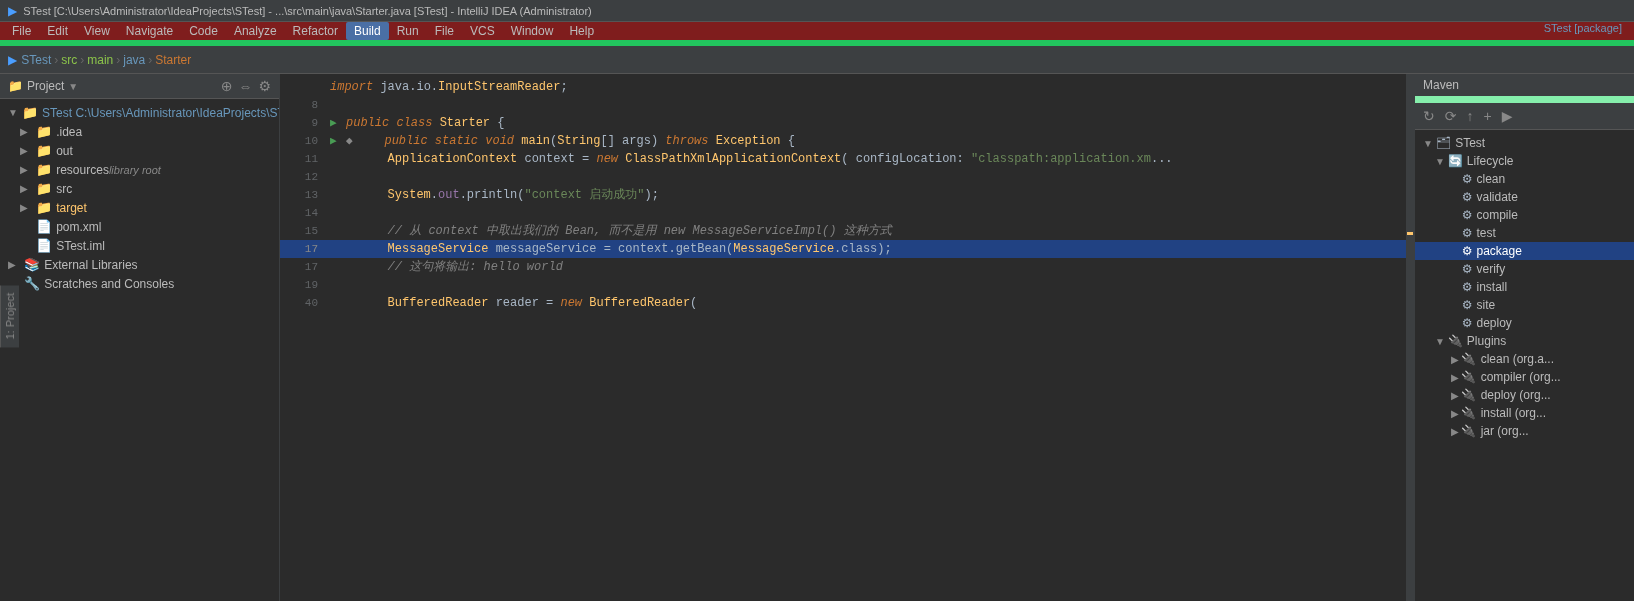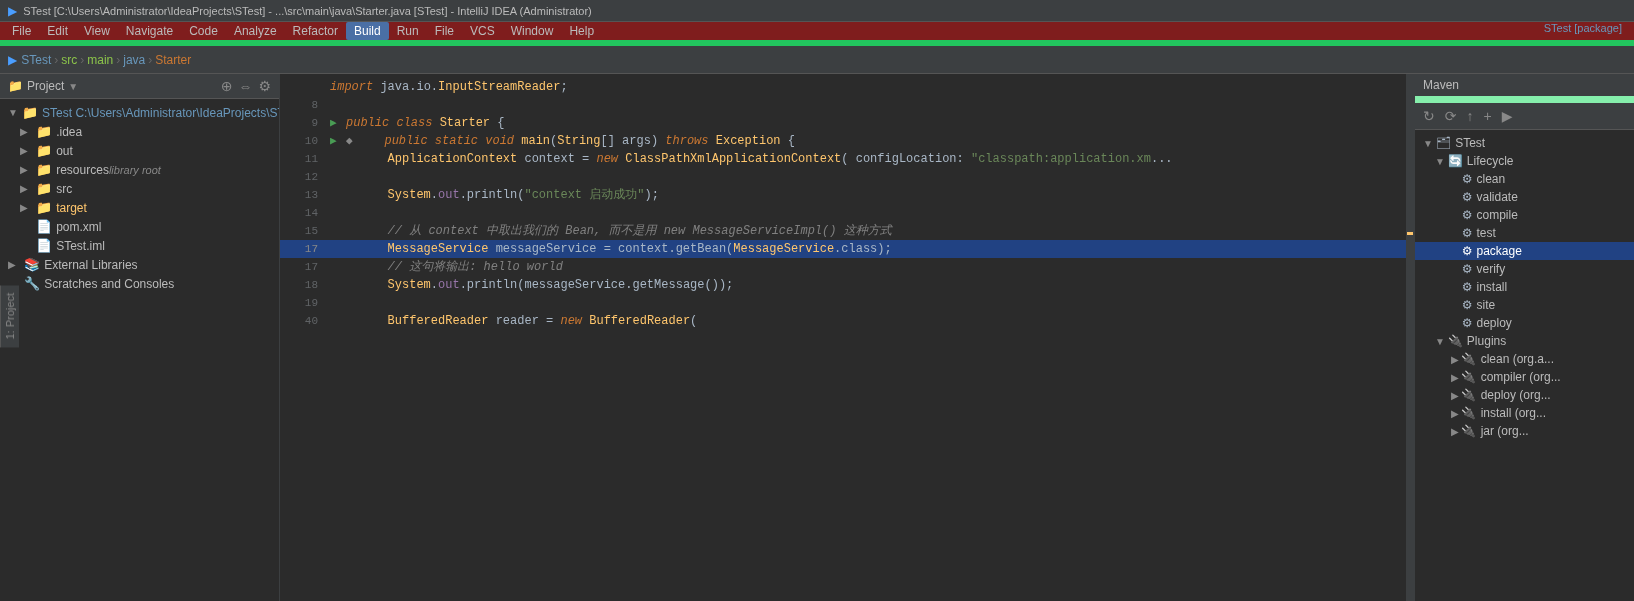--- a/index.html
+++ b/index.html
@@ -408,24 +408,20 @@
       </div>
       <div class="code-line highlighted-line">
         <span class="line-num" style="color:#888;">17</span>
         <span class="code-content">&nbsp;&nbsp;&nbsp;&nbsp;&nbsp;&nbsp;&nbsp;&nbsp;<span class="cls">MessageService</span> messageService = context.getBean(<span class="cls">MessageService</span>.class);</span>
       </div>
       <div class="code-line">
         <span class="line-num">17</span>
         <span class="code-content">&nbsp;&nbsp;&nbsp;&nbsp;&nbsp;&nbsp;&nbsp;&nbsp;<span class="cmt">// 这句将输出: hello world</span></span>
       </div>
       <div class="code-line">
-        <span class="line-num">18</span>
-        <span class="code-content">&nbsp;&nbsp;&nbsp;&nbsp;&nbsp;&nbsp;&nbsp;&nbsp;<span class="cls">System</span>.<span style="color:#9876aa;">out</span>.println(messageService.getMessage());</span>
-      </div>
-      <div class="code-line">
         <span class="line-num">19</span>
         <span class="code-content"></span>
       </div>
       <div class="code-line">
         <span class="line-num">40</span>
         <span class="code-content">&nbsp;&nbsp;&nbsp;&nbsp;&nbsp;&nbsp;&nbsp;&nbsp;<span class="cls">BufferedReader</span> reader = <span class="kw">new</span> <span class="cls">BufferedReader</span>(</span>
       </div>
     </div>
     <div class="editor-gutter">
       <div class="gutter-marker" style="top:30%;"></div>

